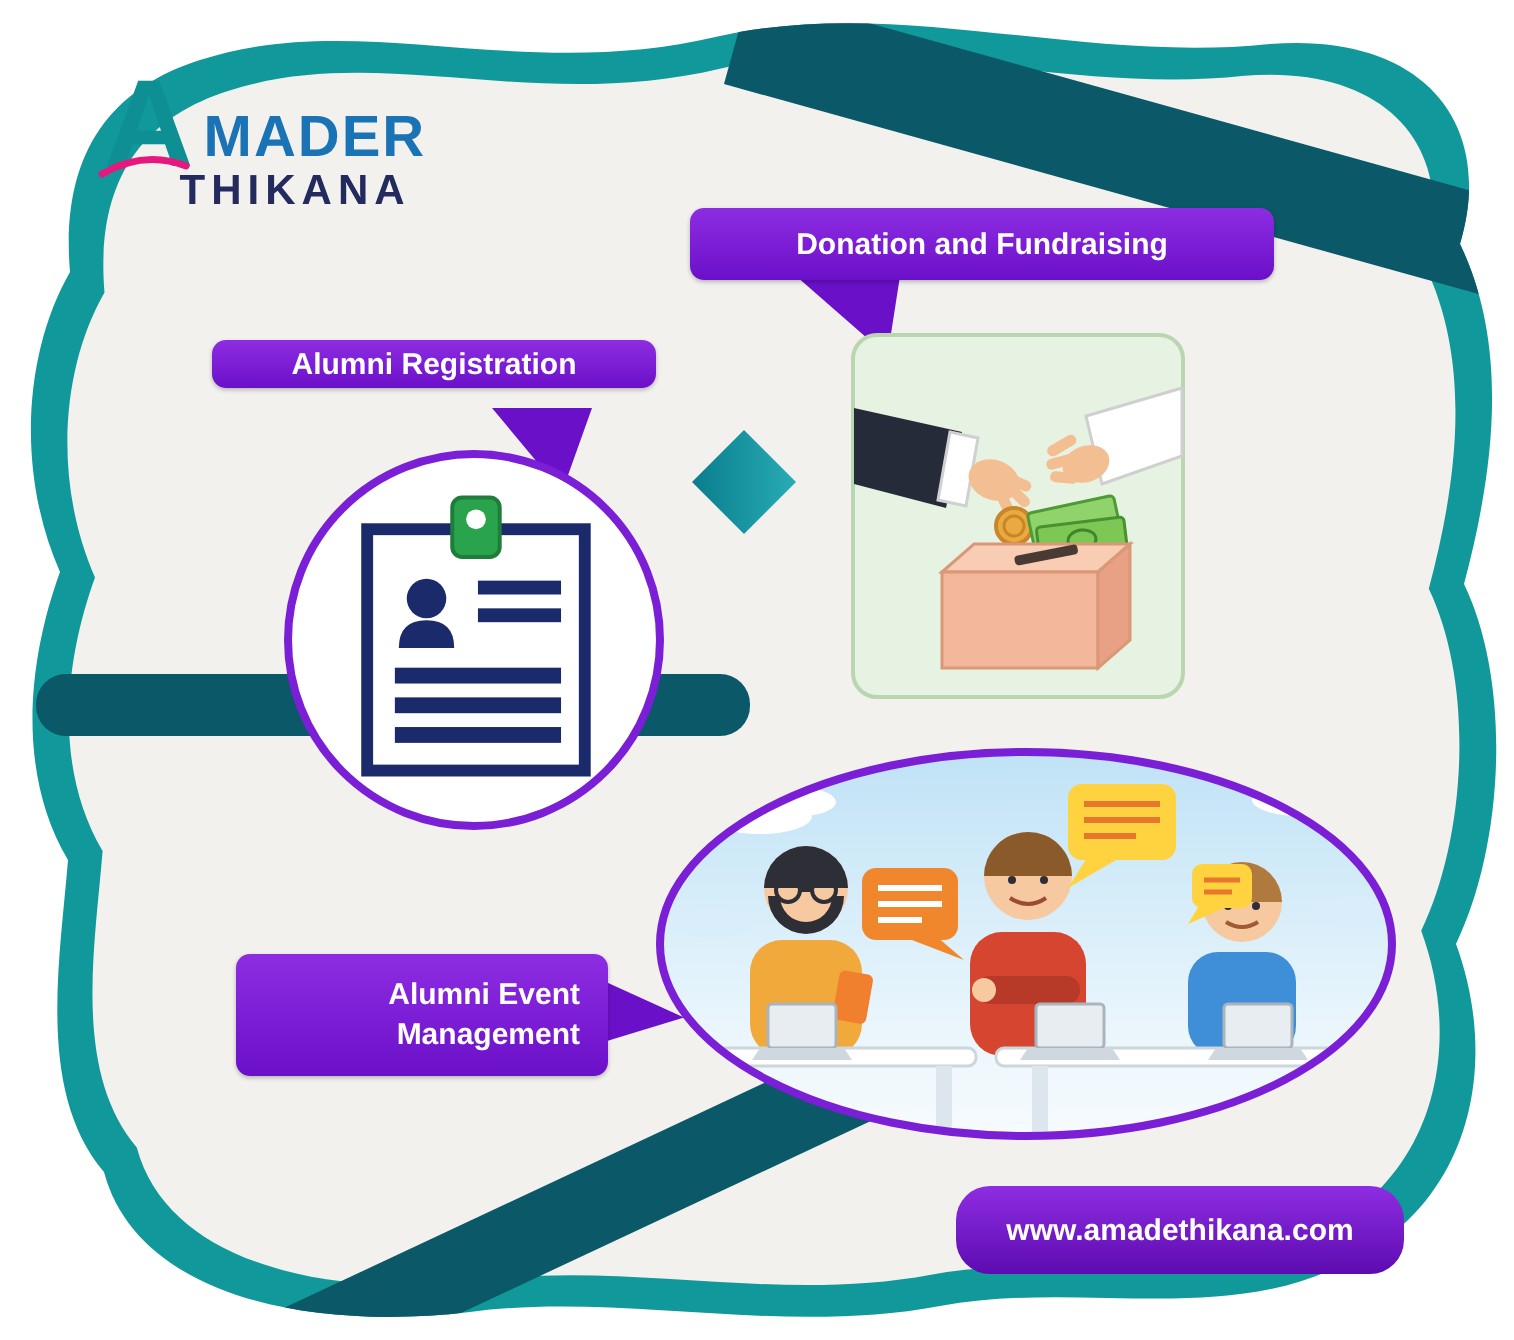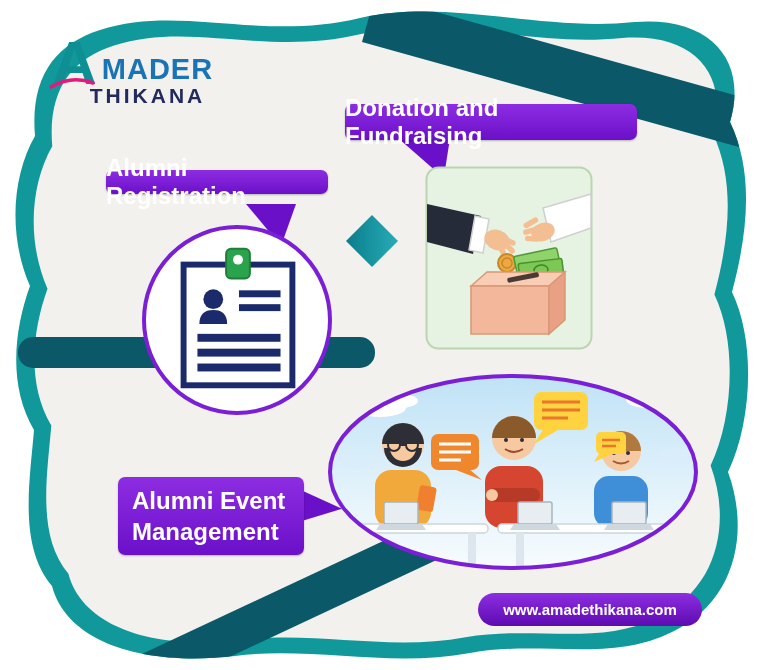--- a/index.html
+++ b/index.html
@@ -13,39 +13,39 @@
   .logo-a-wrap{position:relative}
   .logo-a{display:block;font-size:62px;font-weight:bold;color:#0e8f94;line-height:.95}
   .logo-swoosh{position:absolute;left:-3px;bottom:3px}
   .logo-words{display:flex;flex-direction:column;margin-left:5px;margin-top:20px}
   .logo-word1{font-size:29px;font-weight:bold;color:#1a73b5;letter-spacing:1px;line-height:1.05}
   .logo-word2{font-size:21px;font-weight:bold;color:#222a5e;letter-spacing:3px;line-height:1.12;margin-left:-12px}
 
   
   .callout{position:absolute;display:flex;align-items:center;justify-content:center;
     background:linear-gradient(180deg,#8d2de2,#6b10c9);color:#fff;font-weight:bold;
-    font-size:24px;border-radius:7px;z-index:3;box-shadow:0 1px 2px rgba(0,0,0,.25)}
+    font-size:15px;border-radius:7px;z-index:3;box-shadow:0 1px 2px rgba(0,0,0,.25)}
   .callout-donation{left:345px;top:104px;width:292px;height:36px}
   .callout-registration{left:106px;top:170px;width:222px;height:24px}
   .callout-event{left:118px;top:477px;width:186px;min-height:61px;
-    justify-content:flex-start;text-align:left;padding:8px 14px;line-height:1.3}
+    justify-content:flex-start;text-align:right;padding:8px 14px;line-height:1.3}
   .tail{position:absolute;background:#6b10c9;z-index:2}
   .tail-donation{left:398px;top:138px;width:52px;height:40px;clip-path:polygon(0 0,100% 0,88% 100%)}
   .tail-registration{left:246px;top:204px;width:50px;height:42px;clip-path:polygon(0 0,100% 0,70% 100%)}
   .tail-event{left:292px;top:486px;width:50px;height:38px;clip-path:polygon(0 0,0 100%,100% 60%)}
 
   
   .illus{position:absolute;z-index:2}
   .donation-illustration{left:425px;top:166px}
   .id-circle{position:absolute;left:142px;top:225px;width:190px;height:190px;border-radius:50%;
     background:#fff;border:4px solid #7a1fd6;z-index:2;display:flex;align-items:center;justify-content:center}
   .event-illustration{left:328px;top:374px}
 
   
-  .website{position:absolute;left:478px;top:593px;width:224px;height:33px;border-radius:17px;
+  .website{position:absolute;left:478px;top:593px;width:224px;height:44px;border-radius:17px;
     background:linear-gradient(180deg,#8d2de2,#5d0bb0);color:#fff;font-weight:bold;font-size:15px;
     display:flex;align-items:center;justify-content:center;z-index:3;cursor:pointer}
 </style>
 </head>
 <body>
 
 <div class="stage">
 
   <svg class="bg" width="757" height="670" viewBox="0 0 757 670">
     <defs>

